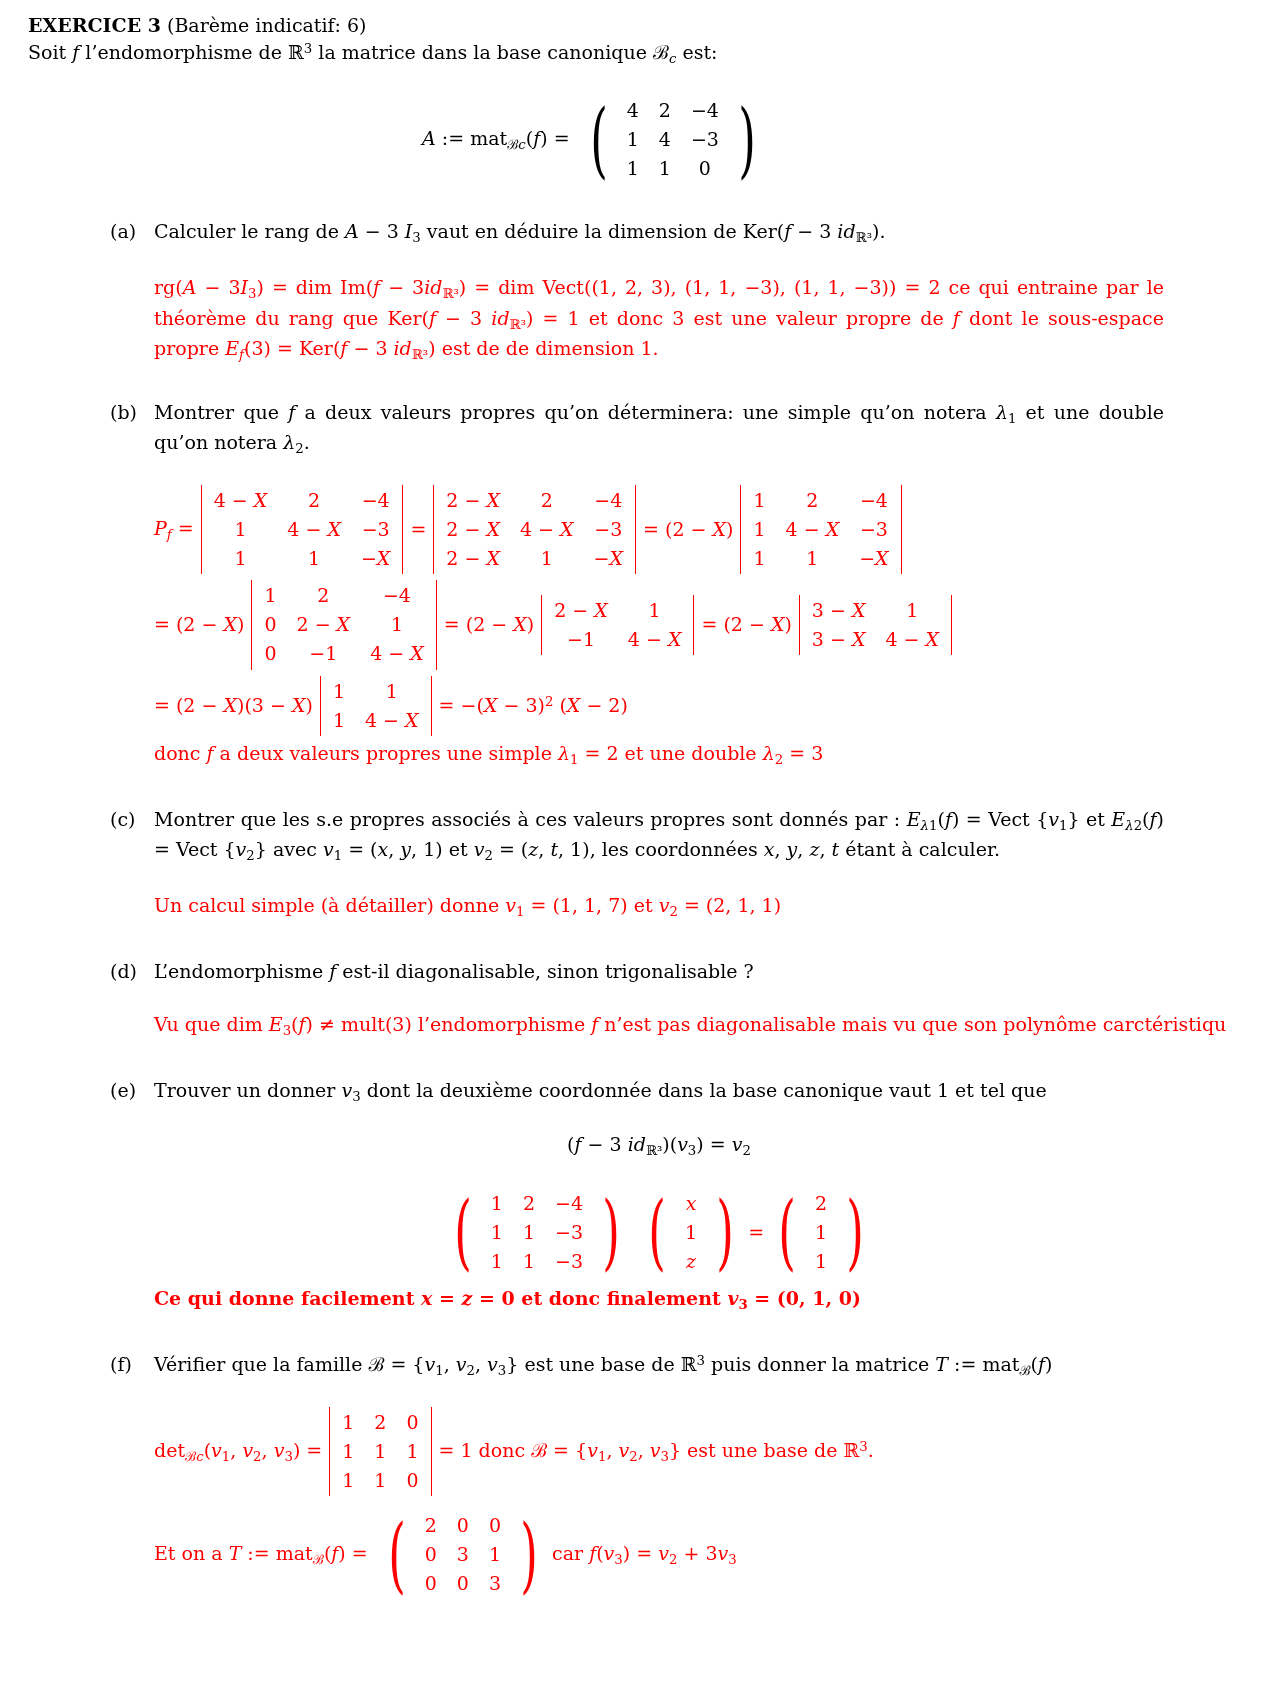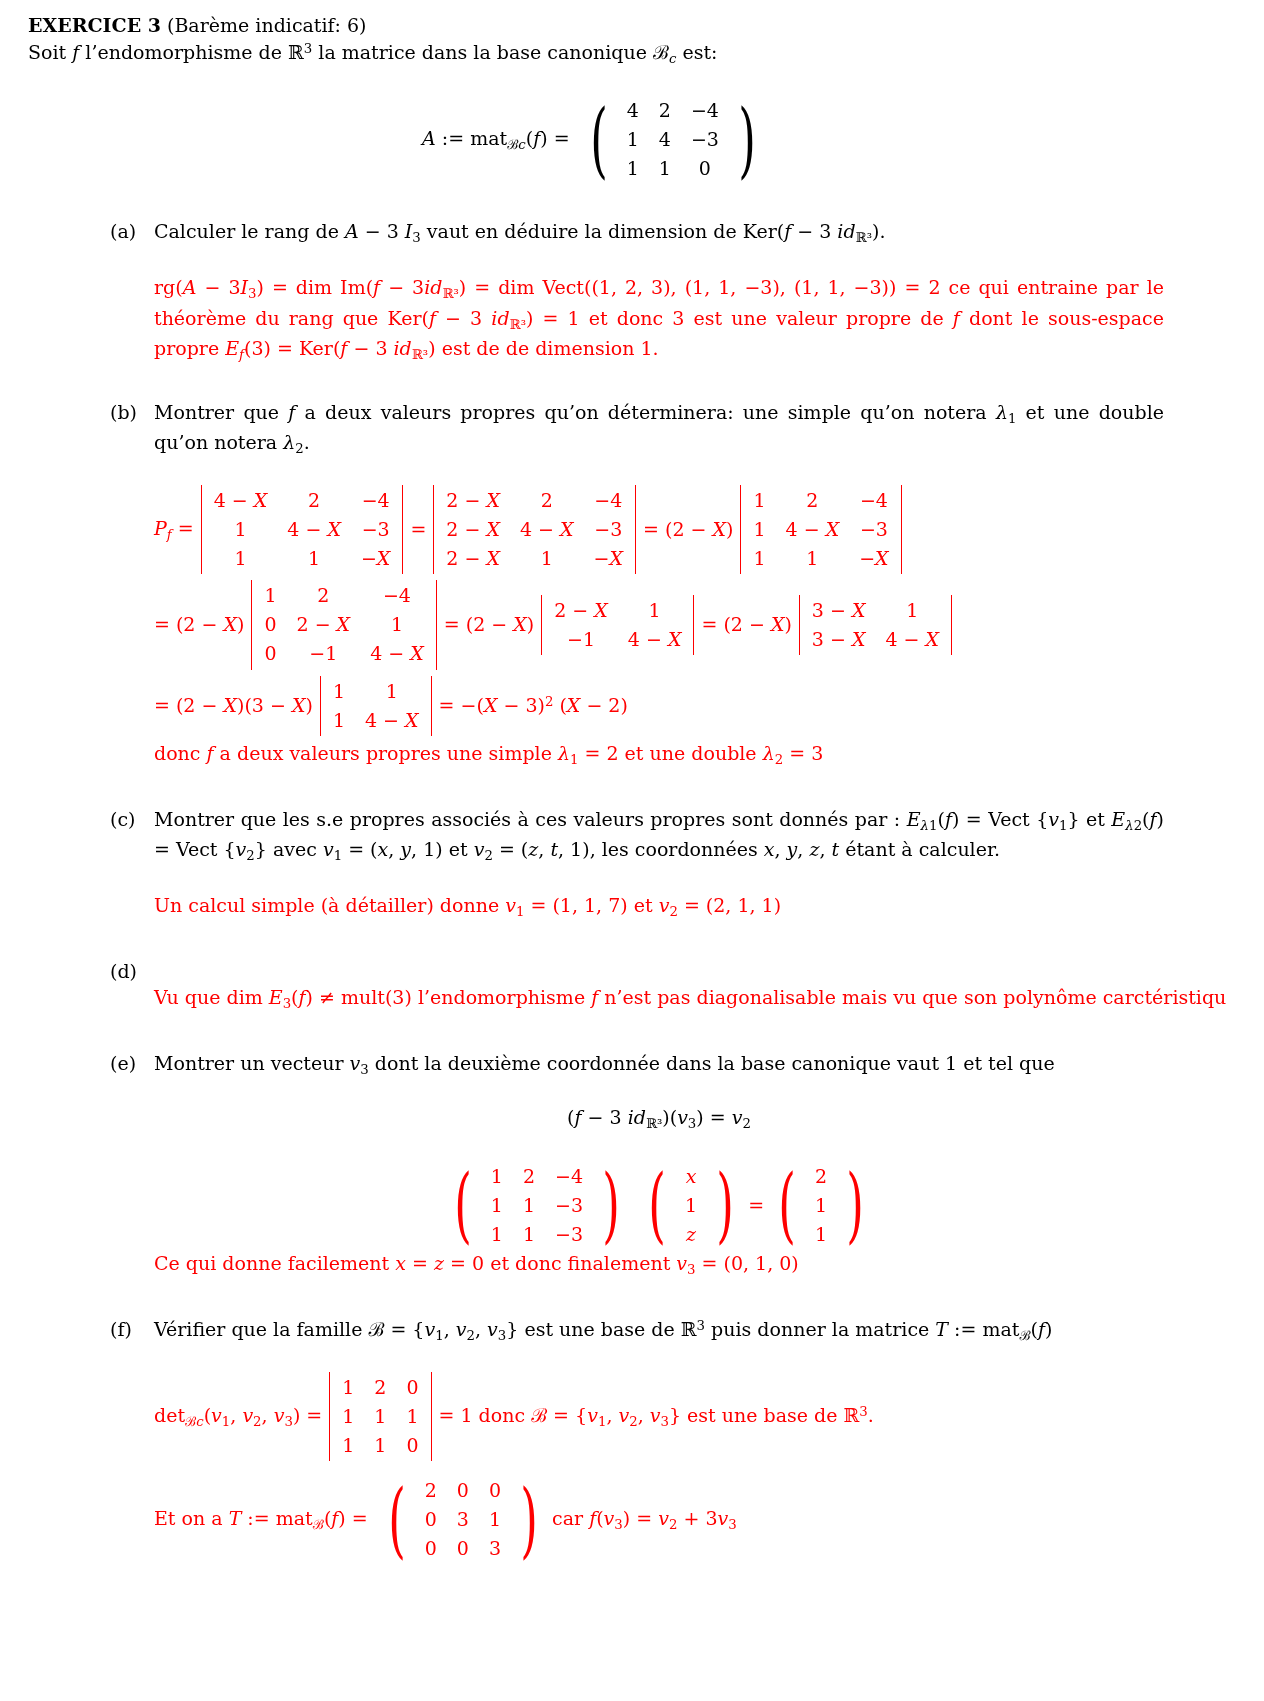--- a/index.html
+++ b/index.html
@@ -195,30 +195,31 @@
     <span class="item-label">(c)</span>
     <div class="item-body">
       <div class="para"><span>Montrer que les s.e propres associés à ces valeurs propres sont donnés par : </span><span class="ri">E</span><span class="rsub"><span style="font-style: italic;">λ</span><span>1</span></span><span>(</span><span class="ri">f</span><span>) = Vect {</span><span class="ri">v</span><span class="rsub"><span>1</span></span><span>} et </span><span class="ri">E</span><span class="rsub"><span style="font-style: italic;">λ</span><span>2</span></span><span>(</span><span class="ri">f</span><span>) = Vect {</span><span class="ri">v</span><span class="rsub"><span>2</span></span><span>} avec </span><span class="ri">v</span><span class="rsub"><span>1</span></span><span><span> = (</span><span style="font-style: italic;">x</span><span>, </span><span style="font-style: italic;">y</span><span>, 1)</span></span><span> et </span><span class="ri">v</span><span class="rsub"><span>2</span></span><span><span> = (</span><span style="font-style: italic;">z</span><span>, </span><span style="font-style: italic;">t</span><span>, 1)</span></span><span>, les coordonnées </span><span><span style="font-style: italic;">x</span><span>, </span><span style="font-style: italic;">y</span><span>, </span><span style="font-style: italic;">z</span><span>, </span><span style="font-style: italic;">t</span></span><span> étant à calculer.</span></div>
       <div class="para red answer"><span>Un calcul simple (à détailler) donne </span><span class="ri">v</span><span class="rsub"><span>1</span></span><span><span> = (1, 1, 7)</span></span><span> et </span><span class="ri">v</span><span class="rsub"><span>2</span></span><span><span> = (2, 1, 1)</span></span></div>
     </div>
   </div>
 
   <div class="item gap-top-lg">
     <span class="item-label">(d)</span>
     <div class="item-body">
+      <div class="para"><span>L’endomorphisme </span><span class="ri">f</span><span> est-il diagonalisable, sinon trigonalisable ?</span></div>
       <div class="red answer">
         <div class="nowrap-clip"><span>Vu que dim </span><span class="ri">E</span><span class="rsub"><span>3</span></span><span>(</span><span class="ri">f</span><span>) ≠ mult(3) l’endomorphisme </span><span class="ri">f</span><span> n’est pas diagonalisable mais vu que son polynôme carctéristiqu</span></div>
       </div>
     </div>
   </div>
 
   <div class="item gap-top-lg">
     <span class="item-label">(e)</span>
     <div class="item-body">
-      <div class="para"><span>Montrer un vecteur </span><span class="ri">v</span><span class="rsub"><span>3</span></span><span> dont la deuxième coordonnée dans la base canonique vaut 1 et tel que</span></div>
+      <div class="para"><span>Trouver un donner </span><span class="ri">v</span><span class="rsub"><span>3</span></span><span> dont la deuxième coordonnée dans la base canonique vaut 1 et tel que</span></div>
       <div class="centered-eq"><span><span>(</span><span style="font-style: italic;">f</span><span> − 3 </span><span style="font-style: italic;">id</span></span><span class="rsub"><span>ℝ³</span></span><span><span>)(</span><span style="font-style: italic;">v</span></span><span class="rsub"><span>3</span></span><span><span>) = </span><span style="font-style: italic;">v</span></span><span class="rsub"><span>2</span></span></div>
       <div class="red answer">
         <div class="eq-row-center">
           <span class="pmat rows-3">
             <span class="paren-l"></span>
             <span class="mat-grid" style="grid-template-columns: repeat(3, auto);">
                 <span class="mat-cell"><span>1</span></span>
                 <span class="mat-cell"><span>2</span></span>
                 <span class="mat-cell"><span>−4</span></span>
                 <span class="mat-cell"><span>1</span></span>
@@ -243,21 +244,21 @@
           <span class="pmat rows-1col">
             <span class="paren-l"></span>
             <span class="mat-grid" style="grid-template-columns: repeat(1, auto);">
                 <span class="mat-cell"><span>2</span></span>
                 <span class="mat-cell"><span>1</span></span>
                 <span class="mat-cell"><span>1</span></span>
               </span>
             <span class="paren-r"></span>
           </span>
         </div>
-        <div style=""><span>Ce qui donne facilement </span><span><span style="font-style: italic;">x</span><span> = </span><span style="font-style: italic;">z</span><span> = 0</span></span><span> et donc finalement </span><span class="ri">v</span><span class="rsub"><span>3</span></span><span><span> = (0, 1, 0)</span></span></div>
+        <div style="margin-top:8px;font-weight:bold;"><span>Ce qui donne facilement </span><span><span style="font-style: italic;">x</span><span> = </span><span style="font-style: italic;">z</span><span> = 0</span></span><span> et donc finalement </span><span class="ri">v</span><span class="rsub"><span>3</span></span><span><span> = (0, 1, 0)</span></span></div>
       </div>
     </div>
   </div>
 
   <div class="item gap-top-lg">
     <span class="item-label">(f)</span>
     <div class="item-body">
       <div class="para"><span>Vérifier que la famille </span><span>ℬ</span><span><span> = {</span><span style="font-style: italic;">v</span></span><span class="rsub"><span>1</span></span><span><span>, </span><span style="font-style: italic;">v</span></span><span class="rsub"><span>2</span></span><span><span>, </span><span style="font-style: italic;">v</span></span><span class="rsub"><span>3</span></span><span><span>}</span></span><span> est une base de ℝ</span><span class="rsup"><span>3</span></span><span> puis donner la matrice </span><span class="ri">T</span><span> := mat</span><span class="rsub"><span>ℬ</span></span><span>(</span><span class="ri">f</span><span>)</span></div>
       <div class="red answer">
         <div class="math-line">

